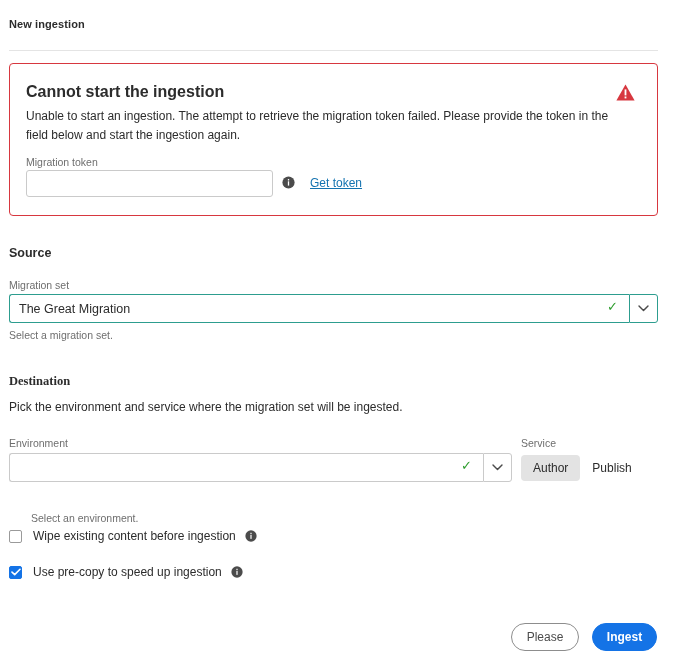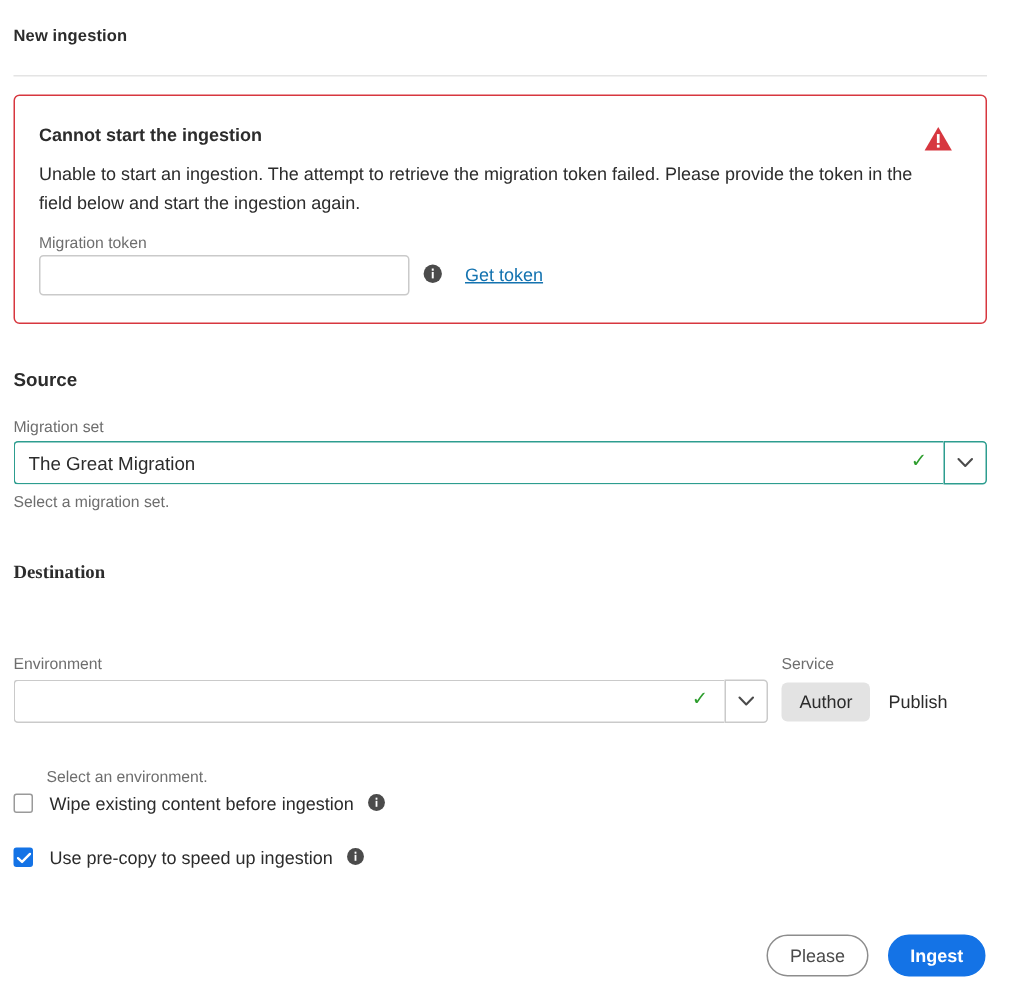--- a/index.html
+++ b/index.html
@@ -27,21 +27,21 @@
   
   .alert {
     position: absolute; left: 9px; top: 63px;
     width: 649px; height: 153px;
     border: 1px solid #d7373f;
     border-radius: 4px;
     background: #ffffff;
   }
   .alert-title {
     position: absolute; left: 16px; top: 19px;
-    font-size: 12px; font-weight: bold; color: #2c2c2c;
+    font-size: 16px; font-weight: bold; color: #2c2c2c;
   }
   .alert-icon {
     position: absolute; right: 22px; top: 20px;
     width: 19px; height: 17px; line-height: 0;
   }
   .alert-body {
     position: absolute; left: 16px; top: 43px;
     width: 600px;
     font-size: 12px; line-height: 19px; color: #2c2c2c;
   }
@@ -154,21 +154,21 @@
     height: 26px; padding: 0 12px;
     border: none; border-radius: 4px;
     font-family: "Liberation Sans", sans-serif;
     font-size: 12px; color: #2c2c2c;
     background: transparent; cursor: pointer;
     display: flex; align-items: center;
   }
   .seg.selected { background: #e3e3e3; }
 
   
-  .cb-row { position: absolute; left: 9px; display: flex; align-items: flex-start; }
+  .cb-row { position: absolute; left: 9px; display: flex; align-items: center; }
   #cb-row-1 { top: 529px; }
   #cb-row-2 { top: 565px; }
   .cb-box {
     width: 13px; height: 13px; flex: 0 0 13px;
     border: 1px solid #9a9a9a; border-radius: 2px;
     background: #fff; cursor: pointer;
     display: flex; align-items: center; justify-content: center;
     padding: 0;
   }
   .cb-box.checked { background: #1473e6; border-color: #1473e6; }
@@ -240,20 +240,21 @@
     <button class="ms-caret-btn">
       <svg class="caret" width="11" height="7" viewBox="0 0 11 7" xmlns="http://www.w3.org/2000/svg">
         <path d="M1 1 L5.5 5.6 L10 1" stroke="#4b4b4b" stroke-width="1.4" fill="none" stroke-linecap="round" stroke-linejoin="round"></path>
       </svg>
     </button>
   </div>
 
   <div class="field-help" style="left:9px; top:329px;">Select a migration set.</div>
 
   <div class="sec-heading" id="sec-dest">Destination</div>
+  <div class="sec-desc">Pick the environment and service where the migration set will be ingested.</div>
 
   <div class="field-label" style="left:9px; top:437px;">Environment</div>
 
   <div class="env-wrap">
     <input class="env-input" type="text" value="" style="">
     <span class="env-check">✓</span>
     <button class="env-caret-btn">
       <svg class="caret" width="11" height="7" viewBox="0 0 11 7" xmlns="http://www.w3.org/2000/svg">
         <path d="M1 1 L5.5 5.6 L10 1" stroke="#4b4b4b" stroke-width="1.4" fill="none" stroke-linecap="round" stroke-linejoin="round"></path>
       </svg>

